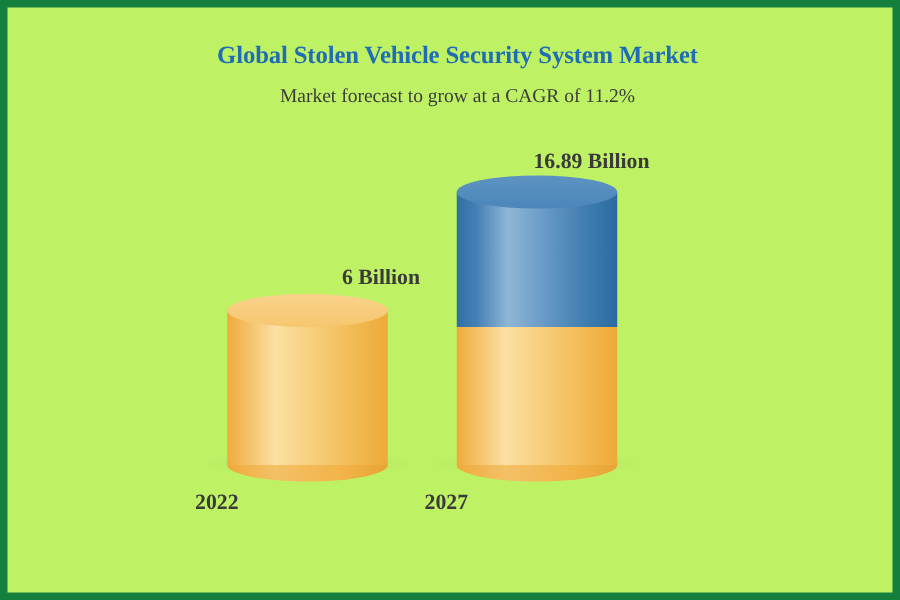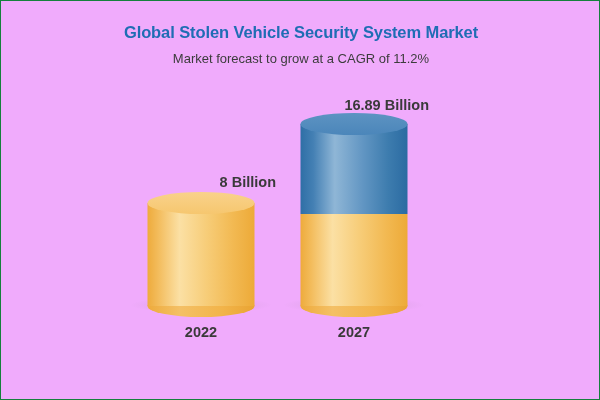--- a/index.html
+++ b/index.html
@@ -9,23 +9,24 @@
   }
   body {
     font-family: "Liberation Sans", sans-serif;
   }
 
   .canvas {
     position: relative;
     width: 600px;
     height: 400px;
     box-sizing: border-box;
-    background: #f0abfc;
-    border: 1px solid #15803d;
+    background: #bef264;
+    border: 5px solid #15803d;
     overflow: hidden;
+    font-family: Liberation Serif, serif;
   }
 
   
   .header {
     position: absolute;
     top: 0;
     left: 0;
     width: 600px;
     text-align: center;
   }
@@ -156,21 +157,20 @@
     color: #3a3a3a;
   }
   .g2022 .value-label { bottom: 159px; }
   .g2028 .value-label { bottom: 236px; }
 
   .cat-label {
     position: absolute;
     left: 0;
     bottom: 9px;
     width: 150px;
-    text-align: center;
     font-size: 14.5px;
     font-weight: bold;
     color: #3a3a3a;
   }
 
   
   .footer {
     position: absolute;
     left: 0;
     bottom: 0;
@@ -215,21 +215,21 @@
 <div class="canvas">
 
   <div class="header">
     <div class="chart-title">Global Stolen Vehicle Security System Market</div>
     <div class="chart-subtitle">Market forecast to grow at a CAGR of 11.2%</div>
   </div>
 
   <div class="plot">
 
     <div class="bar-group g2022">
-      <div class="value-label">8 Billion</div>
+      <div class="value-label">6 Billion</div>
       <div class="cyl-shadow"></div>
       <div class="cyl-stack">
         <div class="seg yellow" style="height:103px;">
           <div class="seg-foot"></div>
           <div class="seg-body"></div>
           <div class="seg-cap"></div>
         </div>
       </div>
       <div class="cat-label">2022</div>
     </div>

